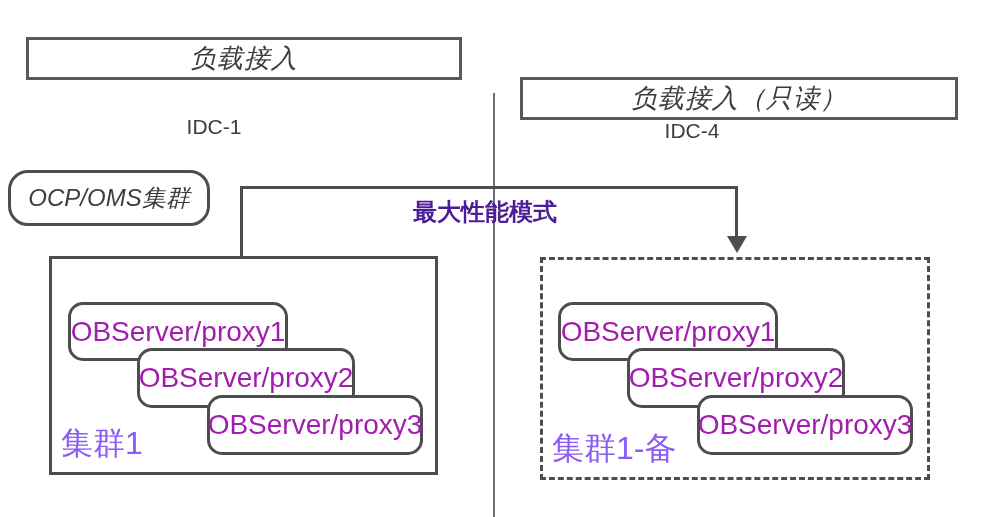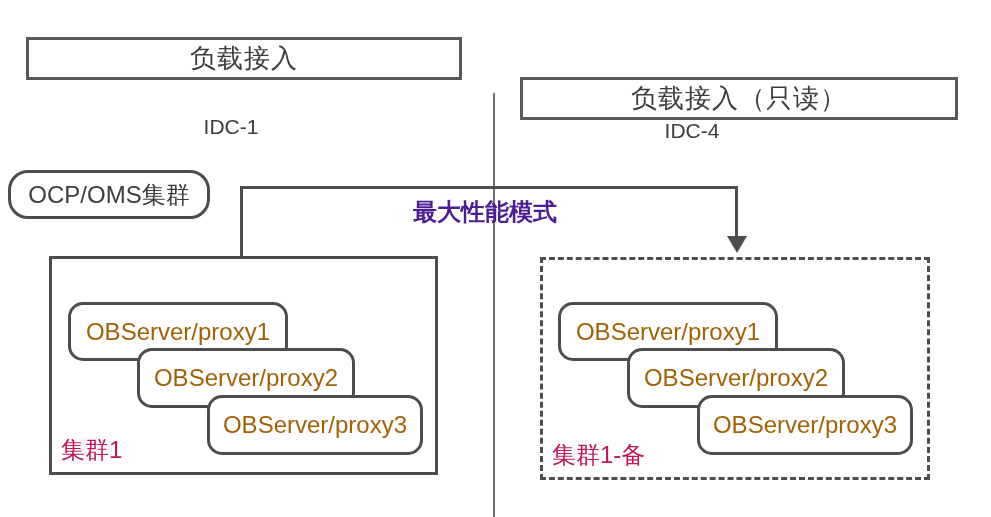--- a/index.html
+++ b/index.html
@@ -20,57 +20,59 @@
     position: absolute;
     border: 3px solid #595959;
     background: #ffffff;
     display: flex;
     align-items: center;
     justify-content: center;
     font-size: 26px;
     color: #3d3d3d;
     letter-spacing: 1px;
     box-sizing: border-box;
+    font-style: italic;
   }
   .hdr-left  { left: 26px;  top: 37px; width: 436px; height: 43px; }
   .hdr-right { left: 520px; top: 37px; width: 438px; height: 43px; margin-top: 40px; }
 
   .divider {
     position: absolute;
     left: 493px;
     top: 93px;
     width: 2px;
     height: 424px;
     background: #707070;
   }
 
   .idc-label {
     position: absolute;
     width: 120px;
     text-align: center;
     font-size: 21px;
     color: #3d3d3d;
   }
-  .idc-left  { left: 171px; top: 115px; }
+  .idc-left  { left: 154px; top: 115px; }
   .idc-right { left: 632px; top: 119px; }
 
   .stadium {
     position: absolute;
     background: #ffffff;
     display: flex;
     align-items: center;
     justify-content: center;
     font-size: 24px;
     color: #3d3d3d;
     box-sizing: border-box;
   }
   .ocp-primary {
-    left: 8px; top: 170px; width: 202px; height: 49px;
+    left: 8px; top: 170px; width: 202px; height: 56px;
     border: 3px solid #4d4d4d;
     border-radius: 20px;
+    font-style: italic;
   }
   .ocp-standby {
     left: 778px; top: 163px; width: 197px; height: 45px;
     border: 3px dashed #4d4d4d;
     border-radius: 22px;
   }
 
   .mode-label {
     position: absolute;
     left: 394px;
@@ -110,35 +112,35 @@
     border: 3px solid #4d4d4d;
   }
   .cluster-standby {
     left: 540px; top: 257px; width: 390px; height: 223px;
     border: 3px dashed #4d4d4d;
   }
   .cluster-label {
     position: absolute;
     left: 9px;
     bottom: 6px;
-    font-size: 24px;
-    color: #be185d;
+    font-size: 32px;
+    color: #8b5cf6;
     white-space: nowrap;
   }
 
   .proxy {
     position: absolute;
     background: #ffffff;
     border: 3px solid #4d4d4d;
     border-radius: 15px;
     display: flex;
     align-items: center;
     justify-content: center;
-    font-size: 24px;
-    color: #a16207;
+    font-size: 28px;
+    color: #a21caf;
     box-sizing: border-box;
     white-space: nowrap;
   }
   
   .pl1 { left: 68px;  top: 302px; width: 220px; height: 59px; }
   .pl2 { left: 137px; top: 348px; width: 218px; height: 60px; }
   .pl3 { left: 207px; top: 395px; width: 216px; height: 60px; }
   
   .pr1 { left: 558px; top: 302px; width: 220px; height: 59px; }
   .pr2 { left: 627px; top: 348px; width: 218px; height: 60px; }

